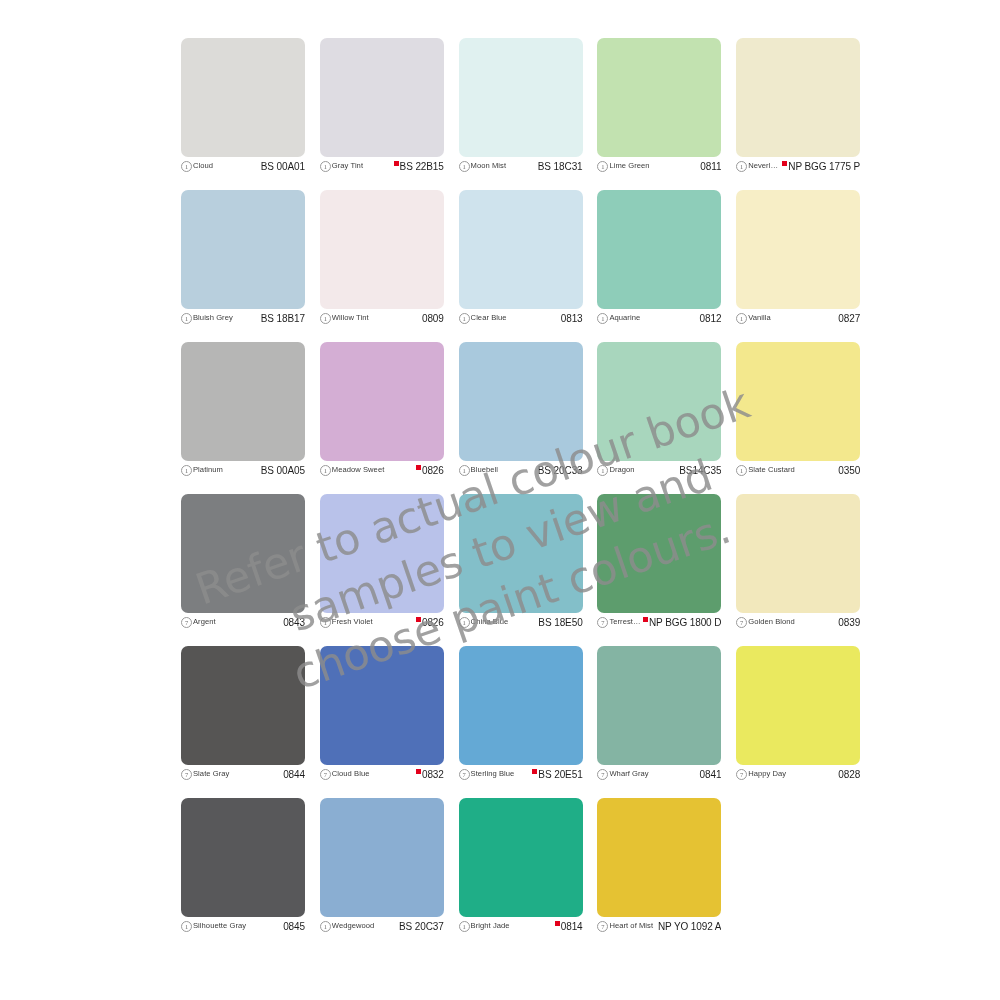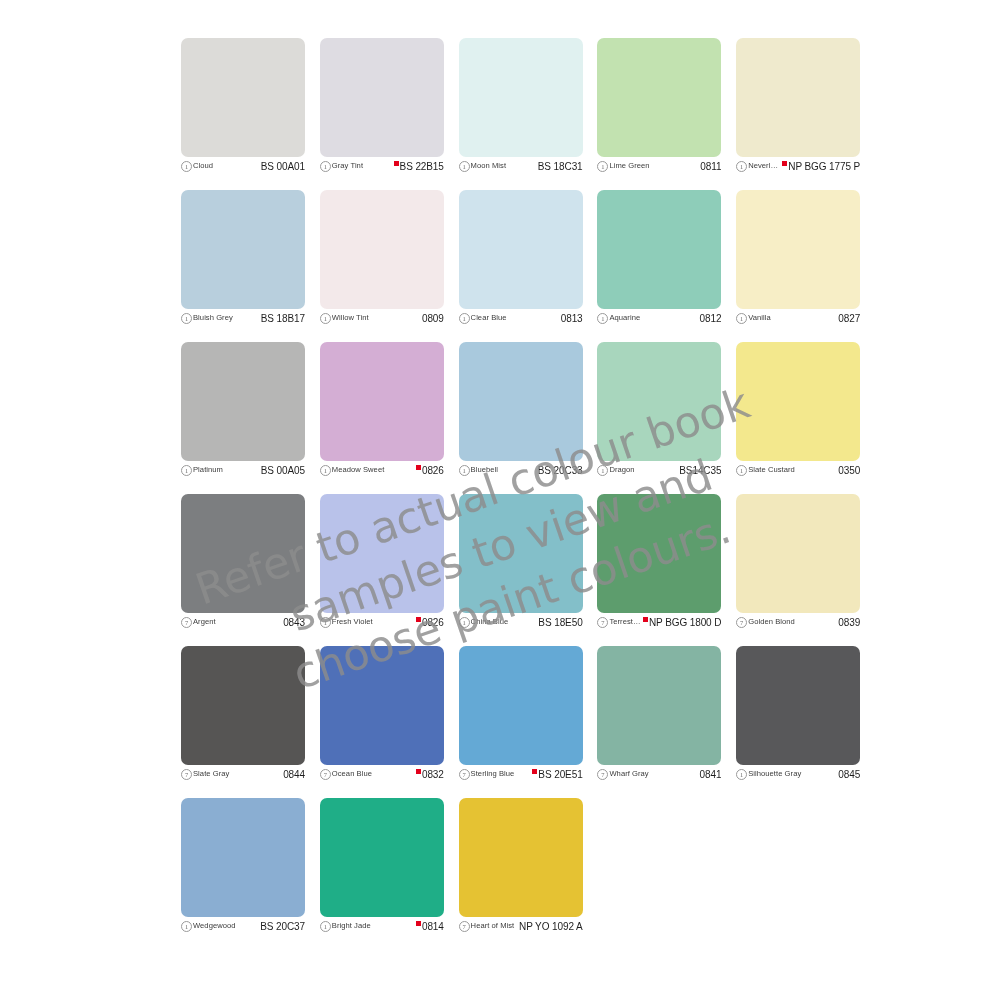--- a/index.html
+++ b/index.html
@@ -277,40 +277,48 @@
         <div class="label">
           <span class="sheen">7</span>
           <span class="cname">Slate Gray</span>
           <span class="ccode">0844</span>
         </div>
       </div>
       <div class="cell" data-marked="yes">
         <div class="swatch" style="background: rgb(79, 112, 184);"></div>
         <div class="label">
           <span class="sheen">7</span>
-          <span class="cname">Ocean Blue</span>
+          <span class="cname">Cloud Blue</span>
           <span class="mark"></span>
           <span class="ccode">0832</span>
         </div>
       </div>
       <div class="cell" data-marked="yes">
         <div class="swatch" style="background: rgb(100, 169, 213);"></div>
         <div class="label">
           <span class="sheen">7</span>
           <span class="cname">Sterling Blue</span>
           <span class="mark"></span>
           <span class="ccode">BS 20E51</span>
         </div>
       </div>
       <div class="cell" data-marked="no">
         <div class="swatch" style="background: rgb(132, 180, 163);"></div>
         <div class="label">
           <span class="sheen">7</span>
           <span class="cname">Wharf Gray</span>
           <span class="ccode">0841</span>
+        </div>
+      </div>
+      <div class="cell" data-marked="no">
+        <div class="swatch" style="background: rgb(234, 233, 95);"></div>
+        <div class="label">
+          <span class="sheen">7</span>
+          <span class="cname">Happy Day</span>
+          <span class="ccode">0828</span>
         </div>
       </div>
       <div class="cell" data-marked="no">
         <div class="swatch" style="background: rgb(88, 88, 90);"></div>
         <div class="label">
           <span class="sheen">1</span>
           <span class="cname">Silhouette Gray</span>
           <span class="ccode">0845</span>
         </div>
       </div>

